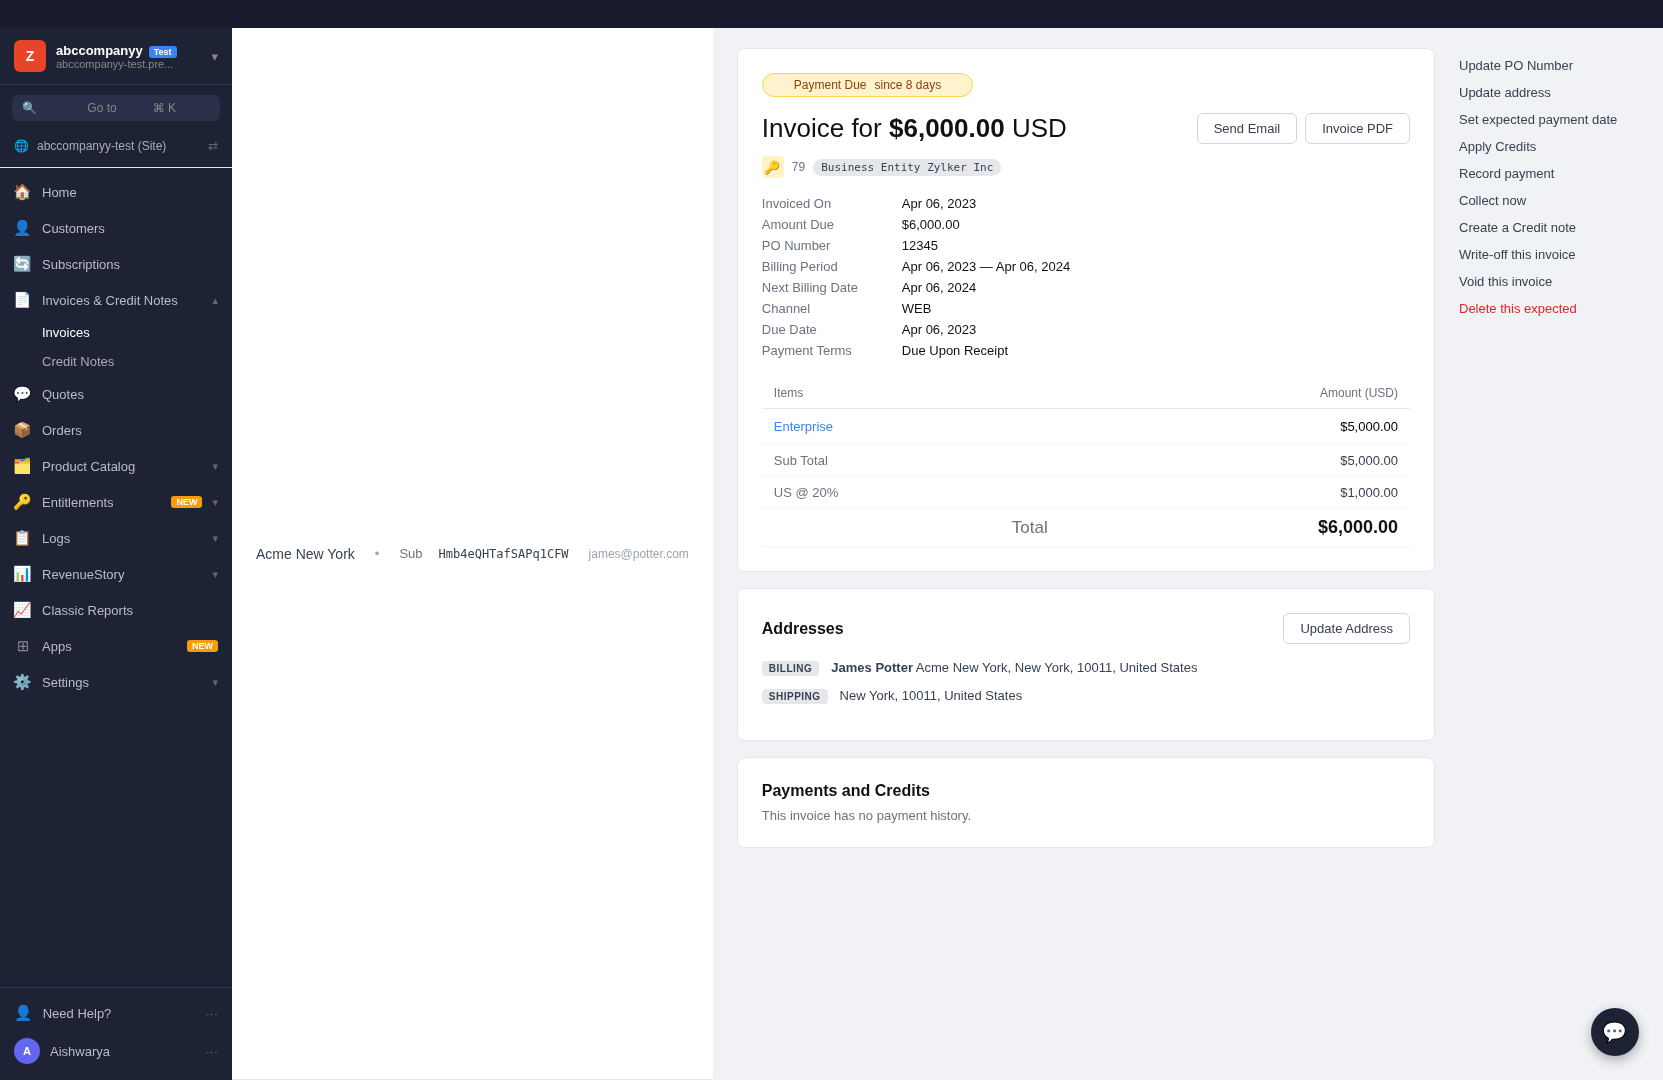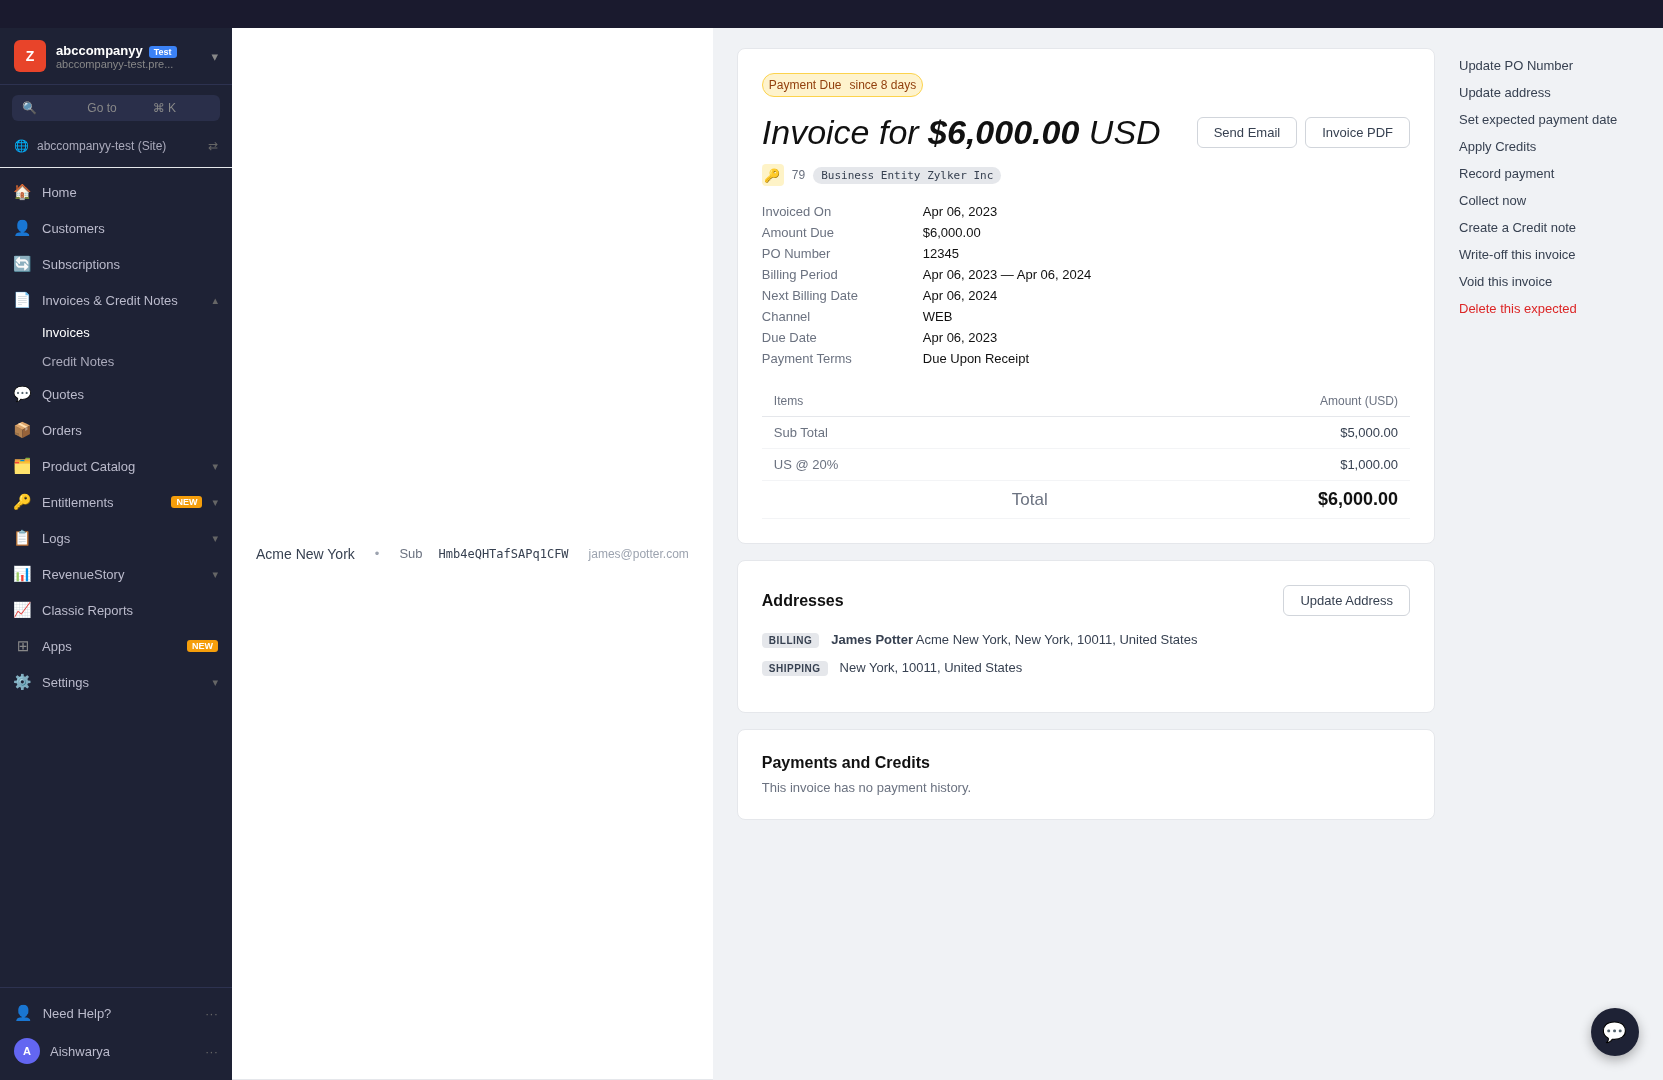--- a/index.html
+++ b/index.html
@@ -51,35 +51,35 @@
     .sub-badge { color: #6b7280; }
     .sub-code { font-family: monospace; color: #374151; font-size: 12px; }
 
     .content-body { display: flex; flex: 1; overflow: hidden; padding: 20px 24px; gap: 24px; }
 
     .invoice-area { flex: 1; overflow-y: auto; display: flex; flex-direction: column; gap: 16px; }
 
     
     .invoice-card { background: white; border-radius: 8px; border: 1px solid #e5e7eb; padding: 24px; }
 
-    .payment-due-banner { display: inline-flex; align-items: center; gap: 8px; background: #fef3cd; border: 1px solid #fcd34d; border-radius: 20px; padding: 4px 6px; font-size: 12px; color: #92400e; margin-bottom: 16px; }
+    .payment-due-banner { display: inline-flex; align-items: center; gap: 8px; background: #fef3cd; border: 1px solid #fcd34d; border-radius: 20px; padding: 4px 31px; font-size: 12px; color: #92400e; margin-bottom: 16px; }
 
     .invoice-title-row { display: flex; align-items: center; justify-content: space-between; margin-bottom: 12px; }
-    .invoice-title { font-size: 34px; font-weight: 500; color: #111; font-style: italic; }
+    .invoice-title { font-size: 26px; font-weight: 500; color: #111; }
     .invoice-title .amount { font-weight: 700; }
     .invoice-actions { display: flex; gap: 8px; }
     .btn-outline { border: 1px solid #d1d5db; background: white; color: #374151; padding: 7px 16px; border-radius: 6px; font-size: 13px; cursor: pointer; }
 
     .entity-row { display: flex; align-items: center; gap: 8px; margin-bottom: 18px; }
     .entity-icon { width: 22px; height: 22px; background: #fef3c7; border-radius: 4px; display: flex; align-items: center; justify-content: center; font-size: 13px; }
     .entity-num { color: #6b7280; font-size: 12px; }
     .entity-tag { background: #e5e7eb; color: #374151; font-size: 11px; padding: 2px 8px; border-radius: 12px; font-family: monospace; }
 
     .invoice-details { display: flex; flex-direction: column; gap: 6px; margin-bottom: 20px; }
-    .detail-row { display: flex; gap: 21px; font-size: 13px; }
+    .detail-row { display: flex; gap: 0; font-size: 13px; }
     .detail-label { color: #6b7280; min-width: 140px; }
     .detail-value { color: #111; font-weight: 400; }
 
     .invoice-table { width: 100%; border-collapse: collapse; margin-top: 8px; }
     .invoice-table th { text-align: left; padding: 8px 12px; font-size: 12px; color: #6b7280; font-weight: 500; border-bottom: 1px solid #e5e7eb; }
     .invoice-table th.right { text-align: right; }
     .invoice-table td { padding: 10px 12px; font-size: 13px; border-bottom: 1px solid #f3f4f6; }
     .invoice-table td.right { text-align: right; }
     .item-link { color: #3b82f6; text-decoration: none; cursor: pointer; }
     .subtotal-row td { color: #374151; padding: 8px 12px; }
@@ -308,20 +308,24 @@
           </div>
 
           <table class="invoice-table">
             <thead>
               <tr>
                 <th>Items</th>
                 <th class="right">Amount (USD)</th>
               </tr>
             </thead>
             <tbody>
+              <tr>
+                <td><a class="item-link">Enterprise</a></td>
+                <td class="right">$5,000.00</td>
+              </tr>
               <tr class="subtotal-row">
                 <td class="label">Sub Total</td>
                 <td class="right">$5,000.00</td>
               </tr>
               <tr class="subtotal-row">
                 <td class="label">US @ 20%</td>
                 <td class="right">$1,000.00</td>
               </tr>
               <tr class="total-row">
                 <td class="label">Total</td>

